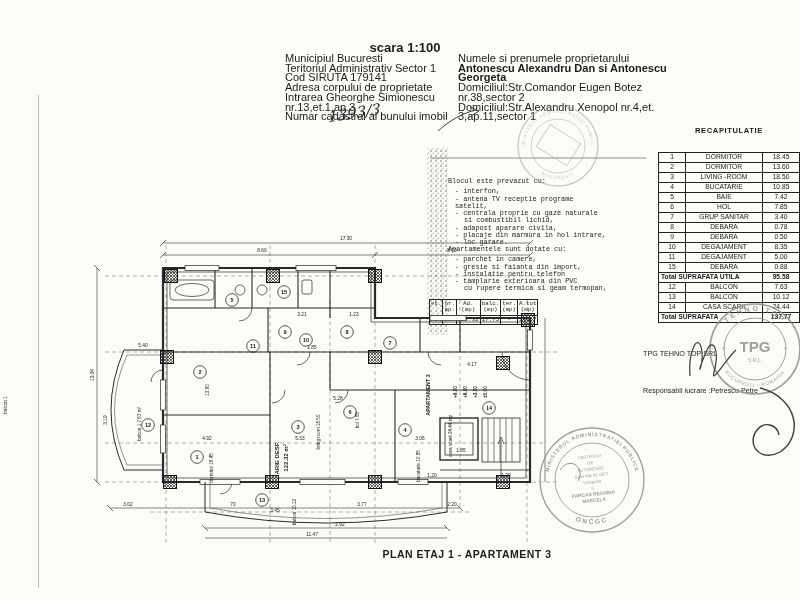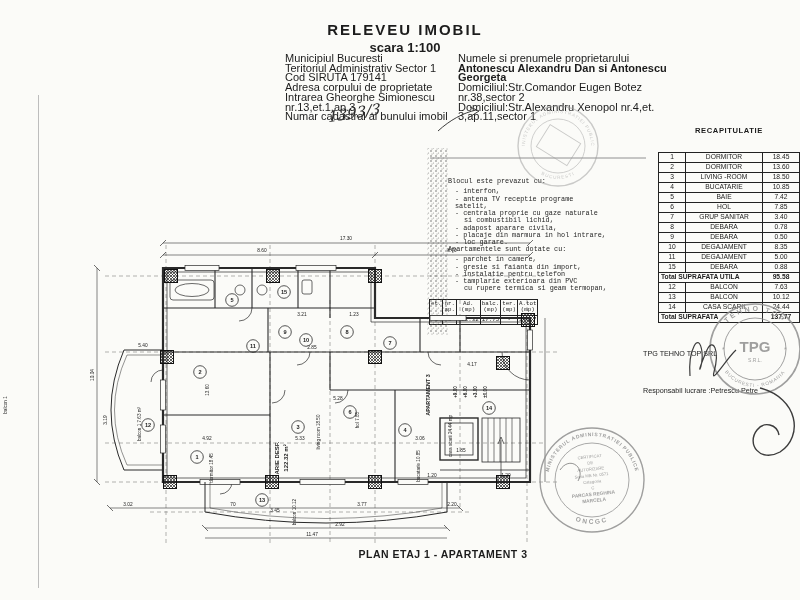--- a/index.html
+++ b/index.html
@@ -28,30 +28,29 @@
   .feat .fh{margin-bottom:3px;}
   .feat-item{padding-left:7px;}
   .feat-item.cont{padding-left:16px;}
   #feat1{left:448px;top:178px;}
   #feat2{left:448px;top:246px;}
   table.apt{left:429px;top:299px;border-collapse:collapse;
             font-family:"Liberation Mono","DejaVu Sans Mono",monospace;font-size:5.8px;line-height:1.1;}
   table.apt th,table.apt td{border:0.8px solid #222;padding:1px 1px;text-align:center;font-weight:normal;}
   .company{left:643px;top:349px;font-size:7.2px;}
   .responsible{left:643px;top:386px;font-size:7.2px;}
-  .plan-caption{left:328px;top:548px;width:230px;text-align:center;font-weight:bold;
+  .plan-caption{left:352px;top:548px;width:230px;text-align:center;font-weight:bold;
                 font-size:10.5px;letter-spacing:0.5px;}
   svg.overlay{position:absolute;left:0;top:0;}
 </style>
 </head>
 <body>
 
 <div class="page">
 
-  <div class="abs title">RELEVEU IMOBIL</div>
   <div class="abs subtitle">scara 1:100</div>
 
   <div class="abs info" id="prop-lines">
       <div>Municipiul Bucuresti</div>
       <div>Teritoriul Administrativ Sector 1</div>
       <div>Cod SIRUTA 179141</div>
       <div>Adresa corpului de proprietate</div>
       <div>Intrarea Gheorghe Simionescu nr.13,et.1,ap.3</div>
       <div>Numar cadastral al bunului imobil</div>
     </div>

